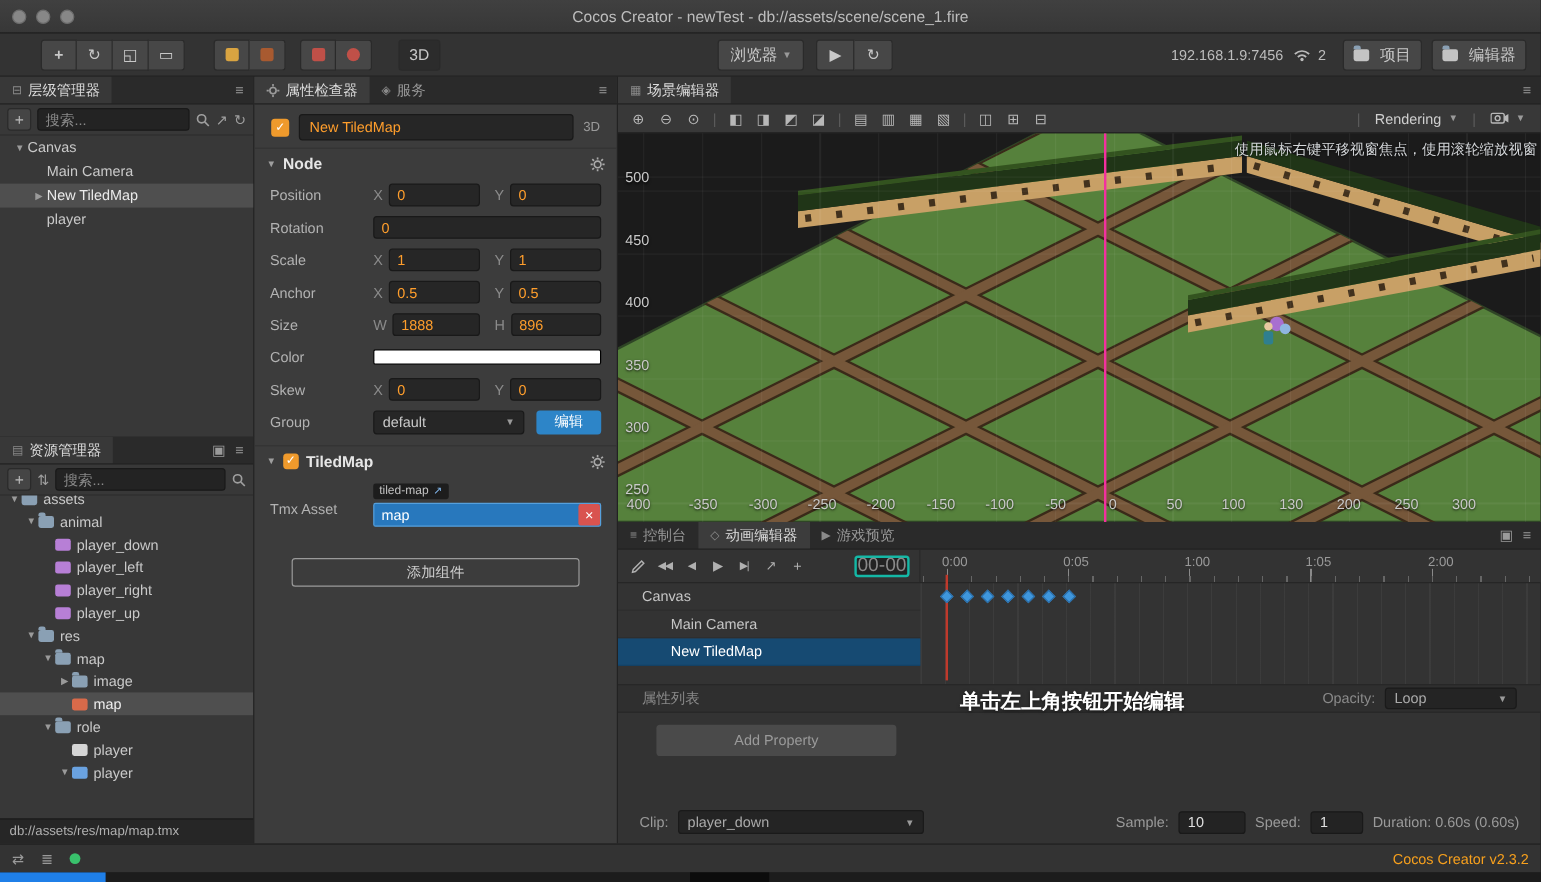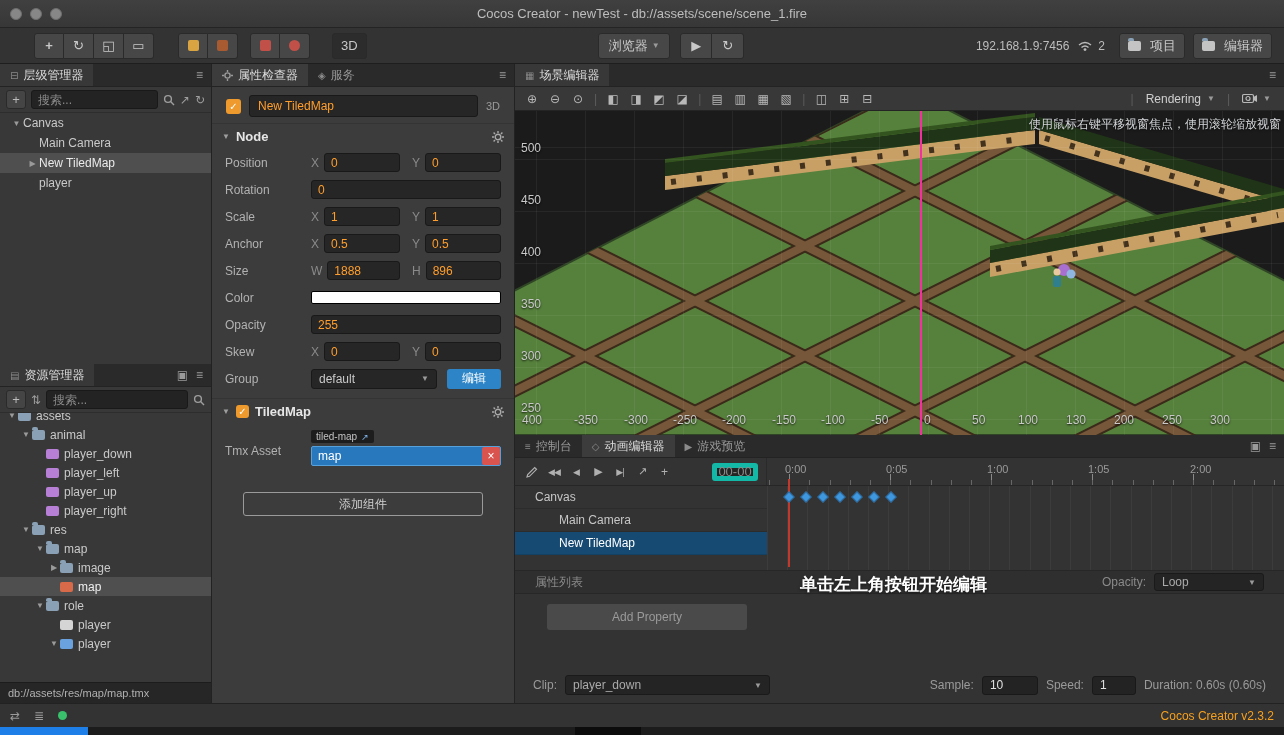--- a/index.html
+++ b/index.html
@@ -121,22 +121,22 @@
   .hint { position:absolute; top:5px; right:3px; color:#d4d7da; font-size:12px; white-space:nowrap;
     text-shadow:0 1px 2px rgba(0,0,0,.7); }
   .rl { position:absolute; color:#c9c9c9; font-size:12px; text-shadow:0 1px 2px rgba(0,0,0,.8); }
   
   #anim { left:515px; top:435px; width:769px; height:268px; background:#333333; display:flex; flex-direction:column; }
   #anim .tab.active { background:#3c3c3c; }
   .animbar { height:28px; display:flex; align-items:stretch; background:#333; border-bottom:1px solid #262626; }
   .animbar-left { width:252px; display:flex; align-items:center; gap:4px; padding:0 8px; border-right:1px solid #2a2a2a; }
   .aico { min-width:18px; height:18px; display:flex; align-items:center; justify-content:center;
     color:#b0b0b0; font-size:9px; letter-spacing:-1px; }
-  .timefield { margin-left:auto; width:46px; height:18px; background:#232323; border:5px solid #14b8a6;
-    border-radius:3px; color:#8a8a8a; display:flex; align-items:center; justify-content:center; font-size:13px; }
+  .timefield { margin-left:auto; width:46px; height:18px; background:#232323; border:2px solid #14b8a6;
+    border-radius:3px; color:#8a8a8a; display:flex; align-items:center; justify-content:center; font-size:16px; }
   .ruler { flex:1; position:relative;
     background-image:
       repeating-linear-gradient(90deg, #666 0 1px, transparent 1px 20.2px),
       repeating-linear-gradient(90deg, #8a8a8a 0 1px, transparent 1px 101px);
     background-size:100% 5px, 100% 11px; background-repeat:no-repeat, no-repeat;
     background-position:2px bottom, 22px bottom; }
   .ruler .tl { position:absolute; top:5px; color:#999; font-size:11px; }
   .animbody { position:relative; flex:1; }
   .atreecol { position:absolute; left:0; top:0; width:252px; height:84px; }
   .anrow { height:23px; display:flex; align-items:center; color:#c6c6c6; border-bottom:1px solid rgba(0,0,0,.12); }
@@ -334,26 +334,26 @@
       <span>player_down</span>
     </div>
     <div class="arow" style="padding-left:34px">
       <span class="arr"></span>
       <span class="ic anim"></span>
       <span>player_left</span>
     </div>
     <div class="arow" style="padding-left:34px">
       <span class="arr"></span>
       <span class="ic anim"></span>
-      <span>player_up</span>
+      <span>player_right</span>
     </div>
     <div class="arow" style="padding-left:34px">
       <span class="arr"></span>
       <span class="ic anim"></span>
-      <span>player_right</span>
+      <span>player_up</span>
     </div>
     <div class="arow" style="padding-left:20px">
       <span class="arr">▼</span>
       <span class="ic folder"></span>
       <span>res</span>
     </div>
     <div class="arow" style="padding-left:34px">
       <span class="arr">▼</span>
       <span class="ic folder"></span>
       <span>map</span>
@@ -498,28 +498,20 @@
           <span class="axis">H</span>
           <div class="pfield">896</div>
         </div>
     </div>
   </div>
   <div class="prow">
     <span class="plabel">Color</span>
     <div class="pair">
         <div class="cell">
           <div class="swatch"></div>
-        </div>
-      </div>
-  </div>
-  <div class="prow">
-    <span class="plabel">Opacity</span>
-    <div class="pair">
-        <div class="cell">
-          <div class="pfield">255</div>
         </div>
       </div>
   </div>
   <div class="prow">
     <span class="plabel">Skew</span>
     <div class="pair">
       <div class="cell">
           <span class="axis">X</span>
           <div class="pfield">0</div>
         </div>

